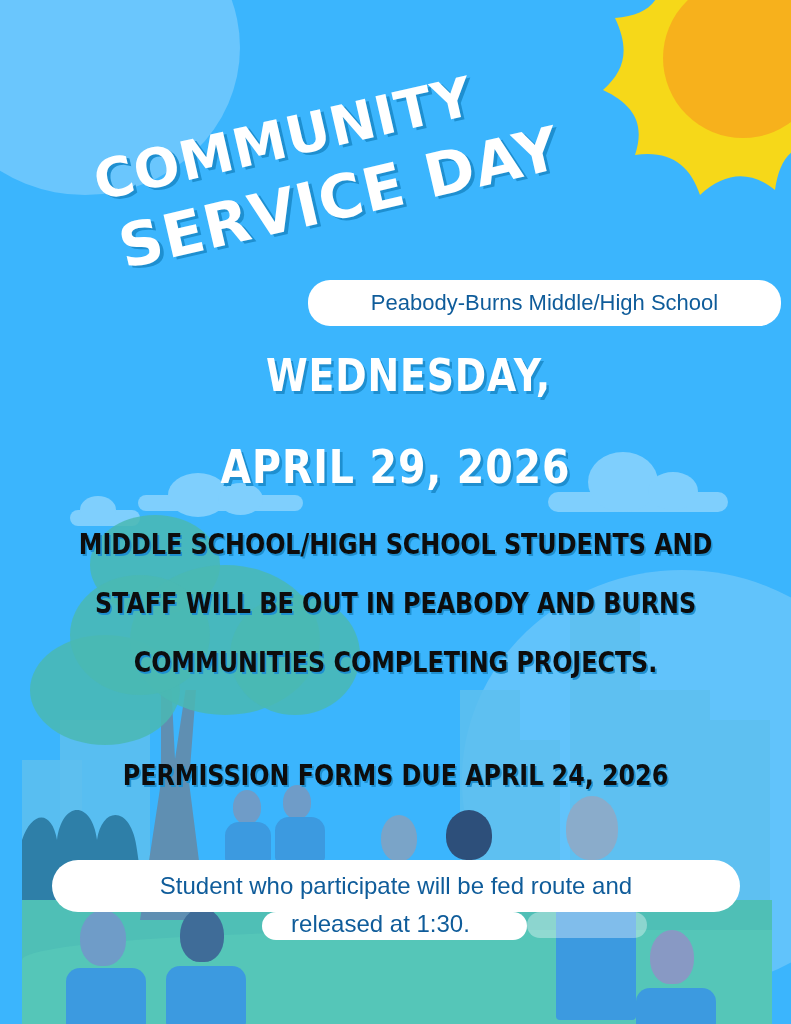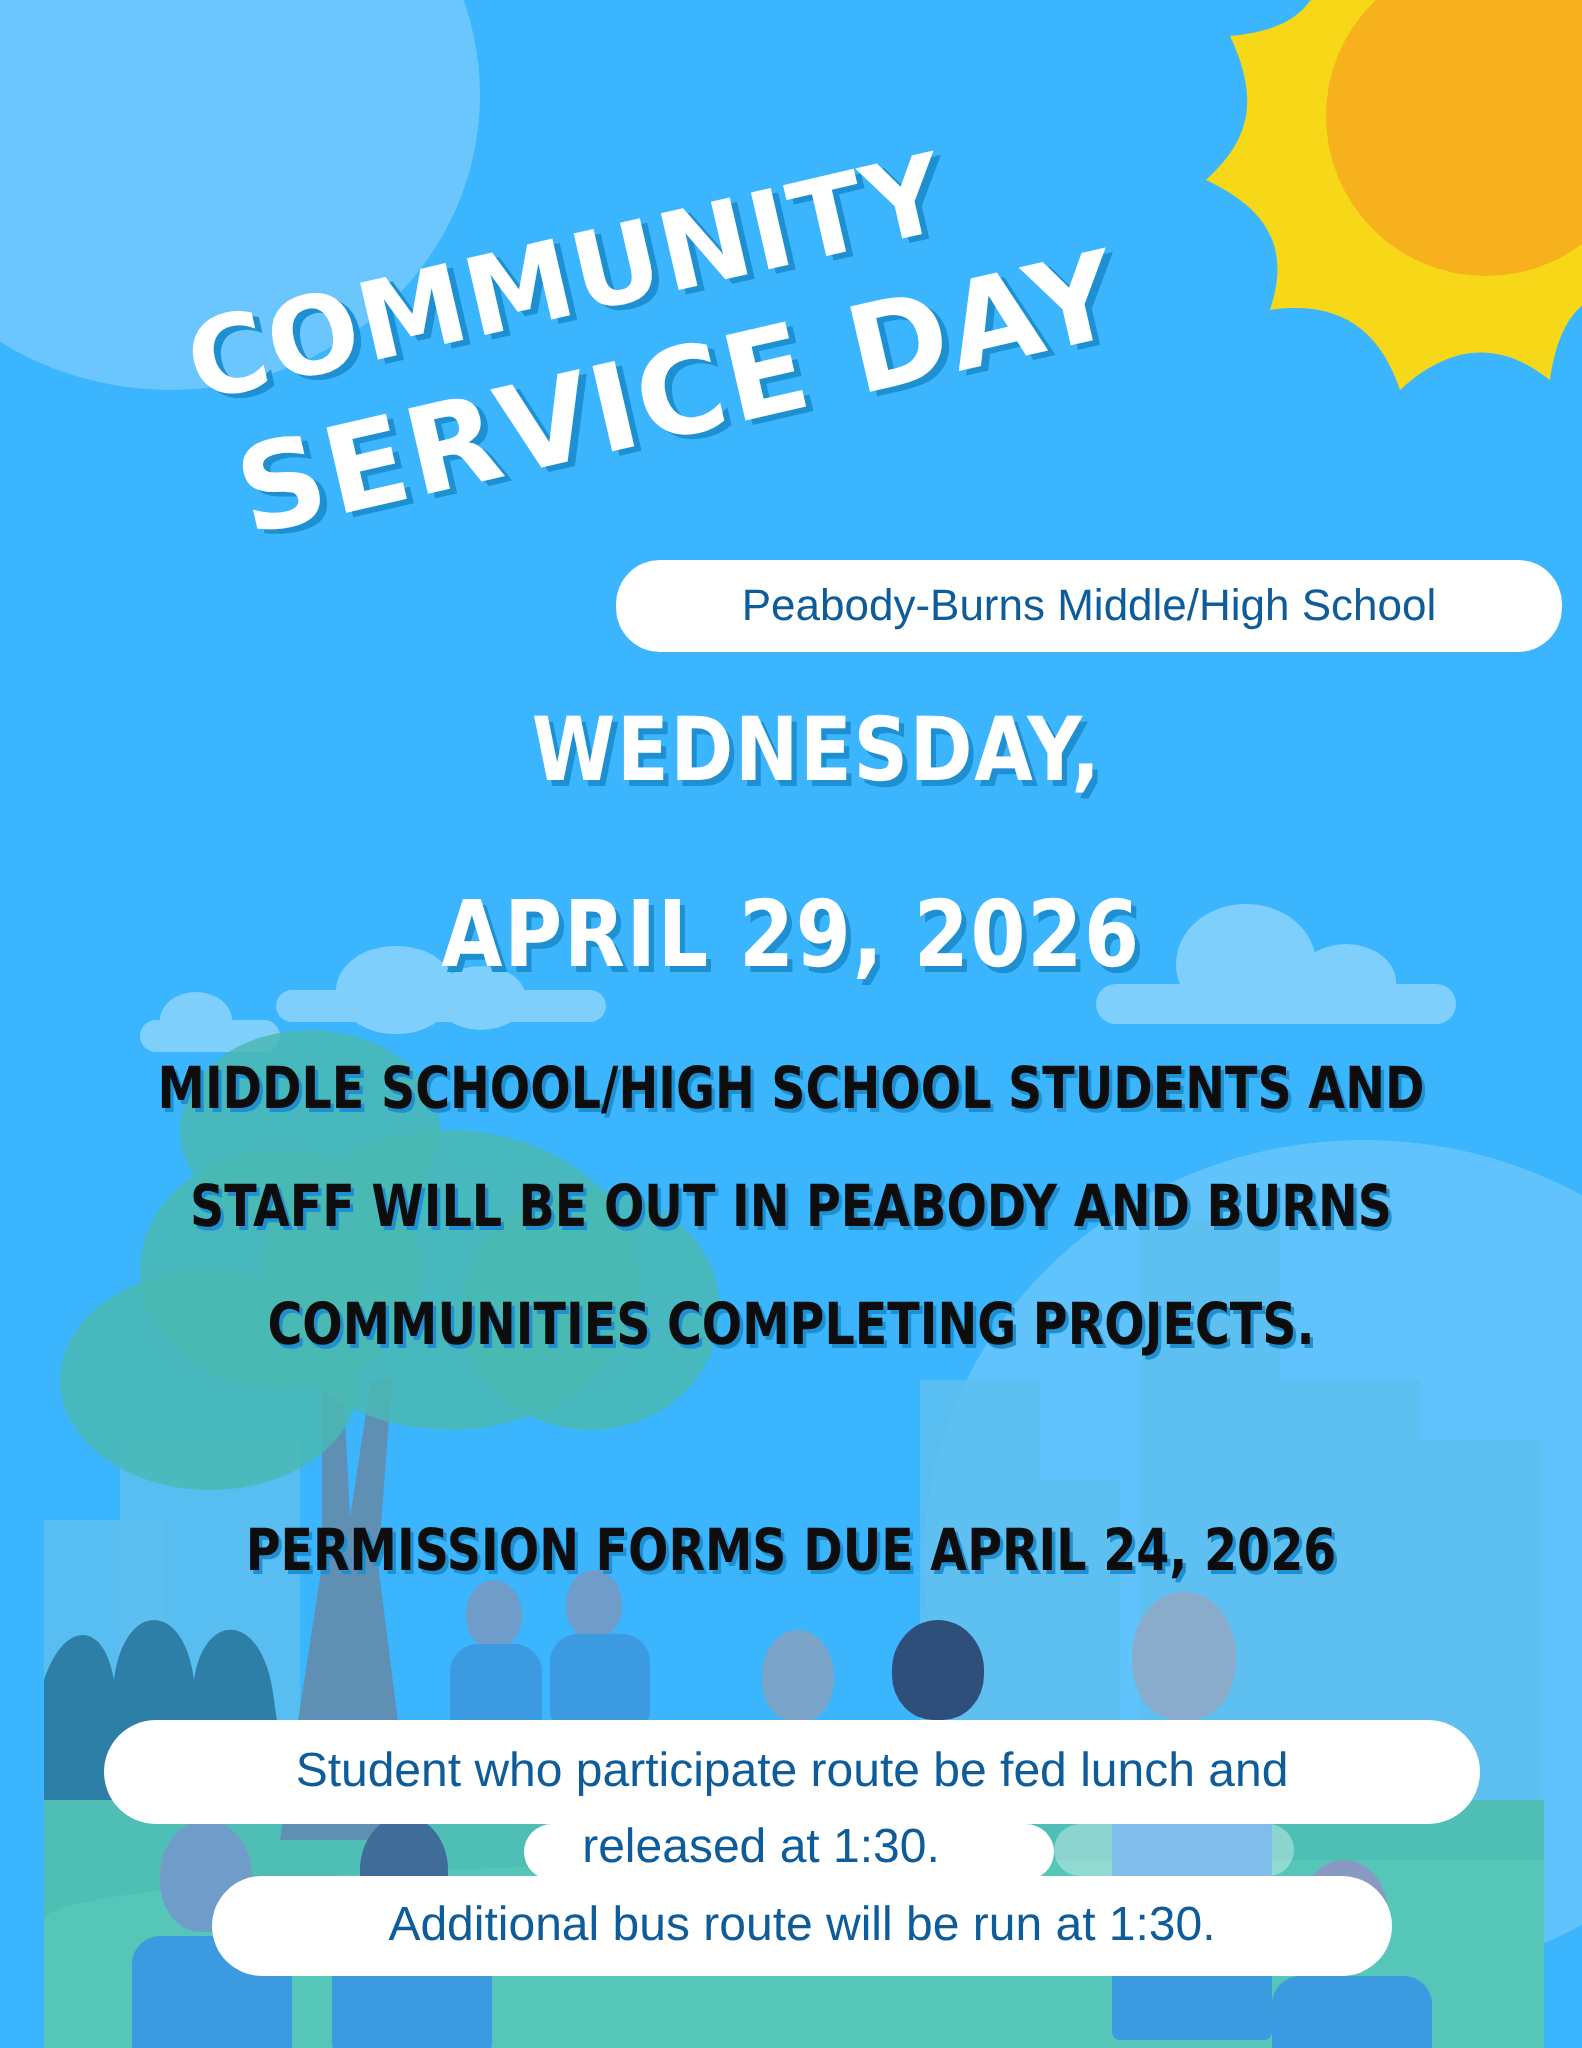--- a/index.html
+++ b/index.html
@@ -148,17 +148,16 @@
   <div class="body-text">
     <div class="body-line bl1">MIDDLE SCHOOL/HIGH SCHOOL STUDENTS AND</div>
     <div class="body-line bl2">STAFF WILL BE OUT IN PEABODY AND BURNS</div>
     <div class="body-line bl3">COMMUNITIES COMPLETING PROJECTS.</div>
   </div>
 
   <div class="body-text body-line due-line">PERMISSION FORMS DUE APRIL 24, 2026</div>
 
   <div class="ip2-bg-left"></div>
   <div class="ip2-bg-right"></div>
-  <div class="info-pill ip1">Student who participate route be fed lunch and</div>
+  <div class="info-pill ip1">Student who participate will be fed route and</div>
   <div class="info-pill ip2">released at 1:30.</div>
-  <div class="info-pill ip3">Additional bus route will be run at 1:30.</div>
 
 </div>
 
 </body></html>

